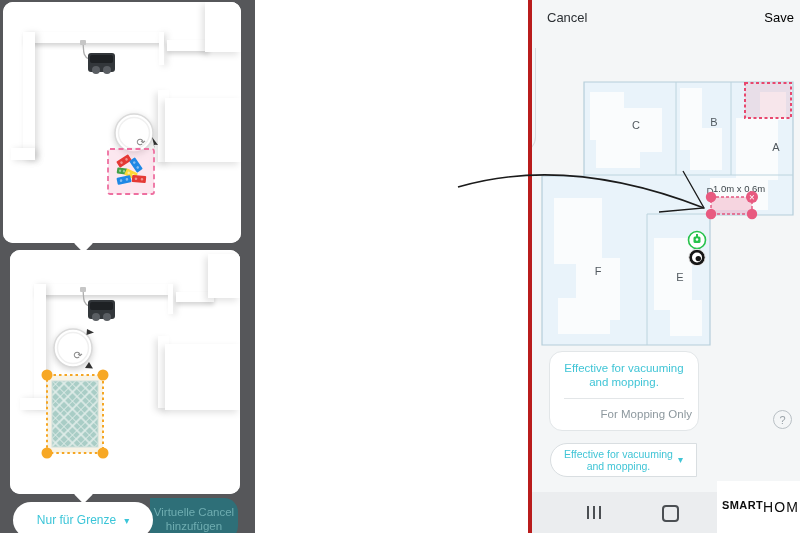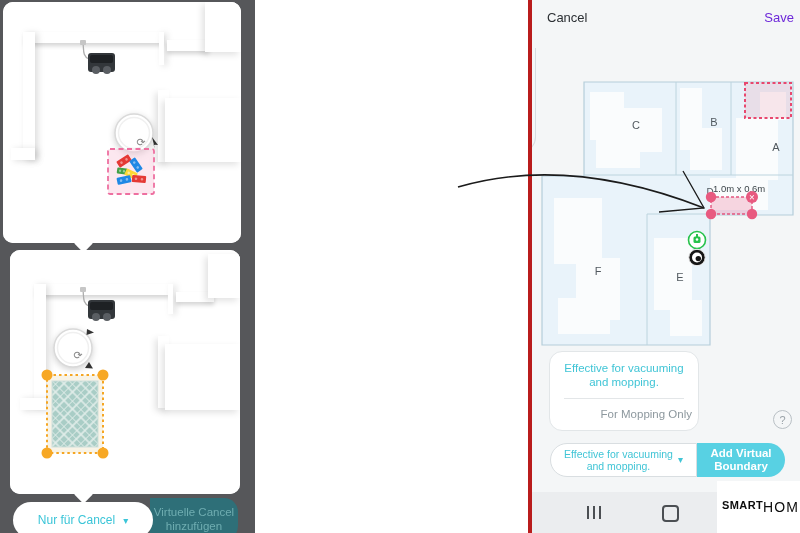--- a/index.html
+++ b/index.html
@@ -21,21 +21,21 @@
             justify-content:center;color:#6FADB1;font-size:11.5px;line-height:14px;z-index:2;cursor:pointer;}
   .caret{font-family:"DejaVu Sans",sans-serif;font-size:10px;}
   
   .phone{position:absolute;left:528px;top:0;width:272px;height:533px;background:#F4F6F7;
          border-left:4px solid #b91c1c;overflow:hidden;}
   .card-edge{position:absolute;left:-15px;top:48px;width:18px;height:104px;
              border-right:1.5px solid #D6DBDF;border-bottom:1.5px solid #D6DBDF;
              border-radius:0 0 16px 0;}
   .ph-header{position:absolute;left:0;top:0;width:100%;height:36px;}
   .cancel{position:absolute;left:15px;top:10px;font-size:13px;color:#2B2F33;}
-  .save{position:absolute;right:10px;top:10px;font-size:13px;color:#6d28d9;}
+  .save{position:absolute;right:10px;top:10px;font-size:13px;color:#000000;}
   .map-svg{position:absolute;left:0;top:0;}
   .popup{position:absolute;left:17px;top:351px;width:150px;background:#fff;border:1px solid #E2E6E8;
          border-radius:13px;text-align:center;padding:9px 6px 10px 6px;box-sizing:border-box;}
   .popup .p1{color:#41C5D6;font-size:11.5px;line-height:14px;}
   .popup-divider{height:1px;background:#E3E6E8;margin:9px 8px;}
   .popup .p2{color:#8D989E;font-size:11.5px;text-align:right;}
   .help{position:absolute;right:12px;top:410px;width:17px;height:17px;border:1.5px solid #B9C0C5;
         border-radius:50%;color:#9AA2A8;font-size:11px;display:flex;align-items:center;justify-content:center;cursor:pointer;}
   .toolbar{position:absolute;left:0;top:443px;width:100%;height:34px;}
   .mode-dd{position:absolute;left:18px;top:0;width:147px;height:34px;background:#fff;
@@ -180,21 +180,21 @@
       </g>
     </svg>
   </div>
   <div class="notch n2"></div>
 
   <div class="teal-btn">
     <span>Virtuelle Cancel</span>
     <span>hinzufügen</span>
   </div>
   <button class="pill-btn">
-    <span>Nur für Cancel</span>
+    <span>Nur für Grenze</span>
     <span class="caret">▾</span>
   </button>
 
   <div class="phone">
     <div class="card-edge"></div>
 
     <div class="ph-header">
       <span class="cancel">Cancel</span>
       <span class="save">Save</span>
     </div>
@@ -264,24 +264,20 @@
     <div class="help">?</div>
 
     <div class="toolbar">
       <div class="mode-dd">
         <span class="txt">
           <span>Effective for vacuuming</span><br>
           <span>and mopping.</span>
         </span>
         <span class="caret">▾</span>
       </div>
-      <button class="add-btn">
-        <span>Add Virtual</span>
-        <span>Boundary</span>
-      </button>
     </div>
 
     <div class="navbar">
       <span class="recents">
           <i></i>
           <i></i>
           <i></i>
         </span>
       <span class="home"></span>
     </div>

